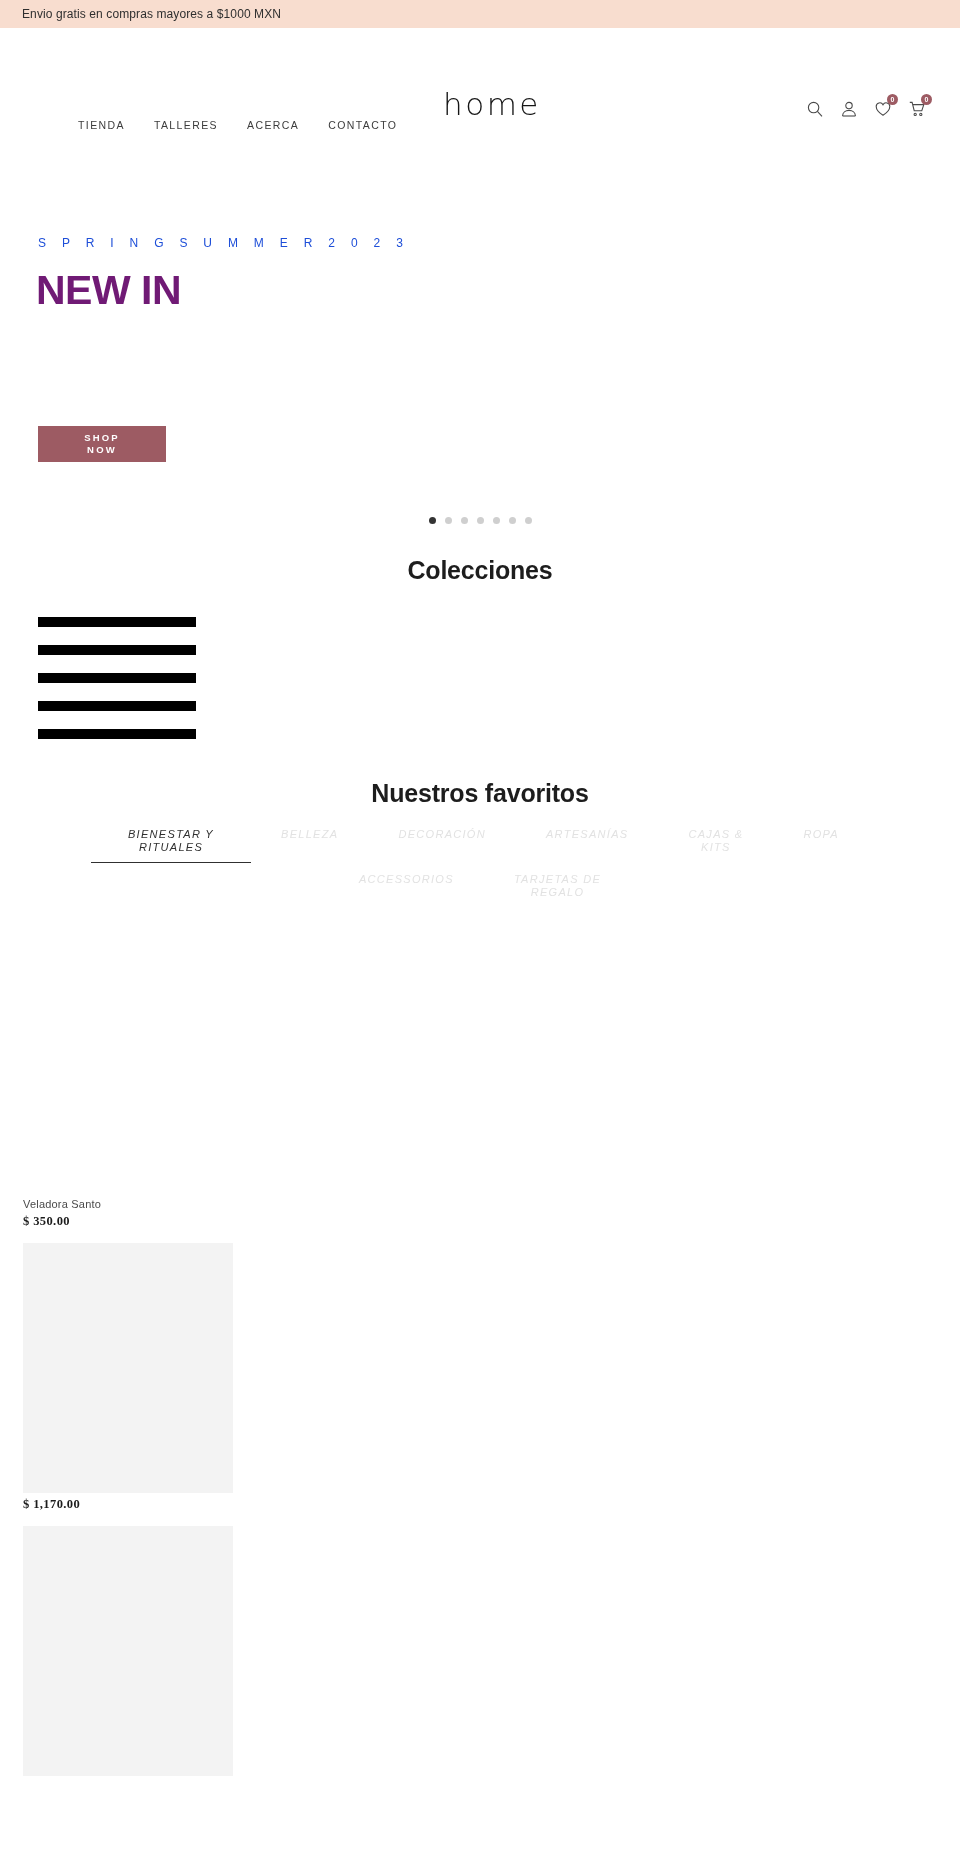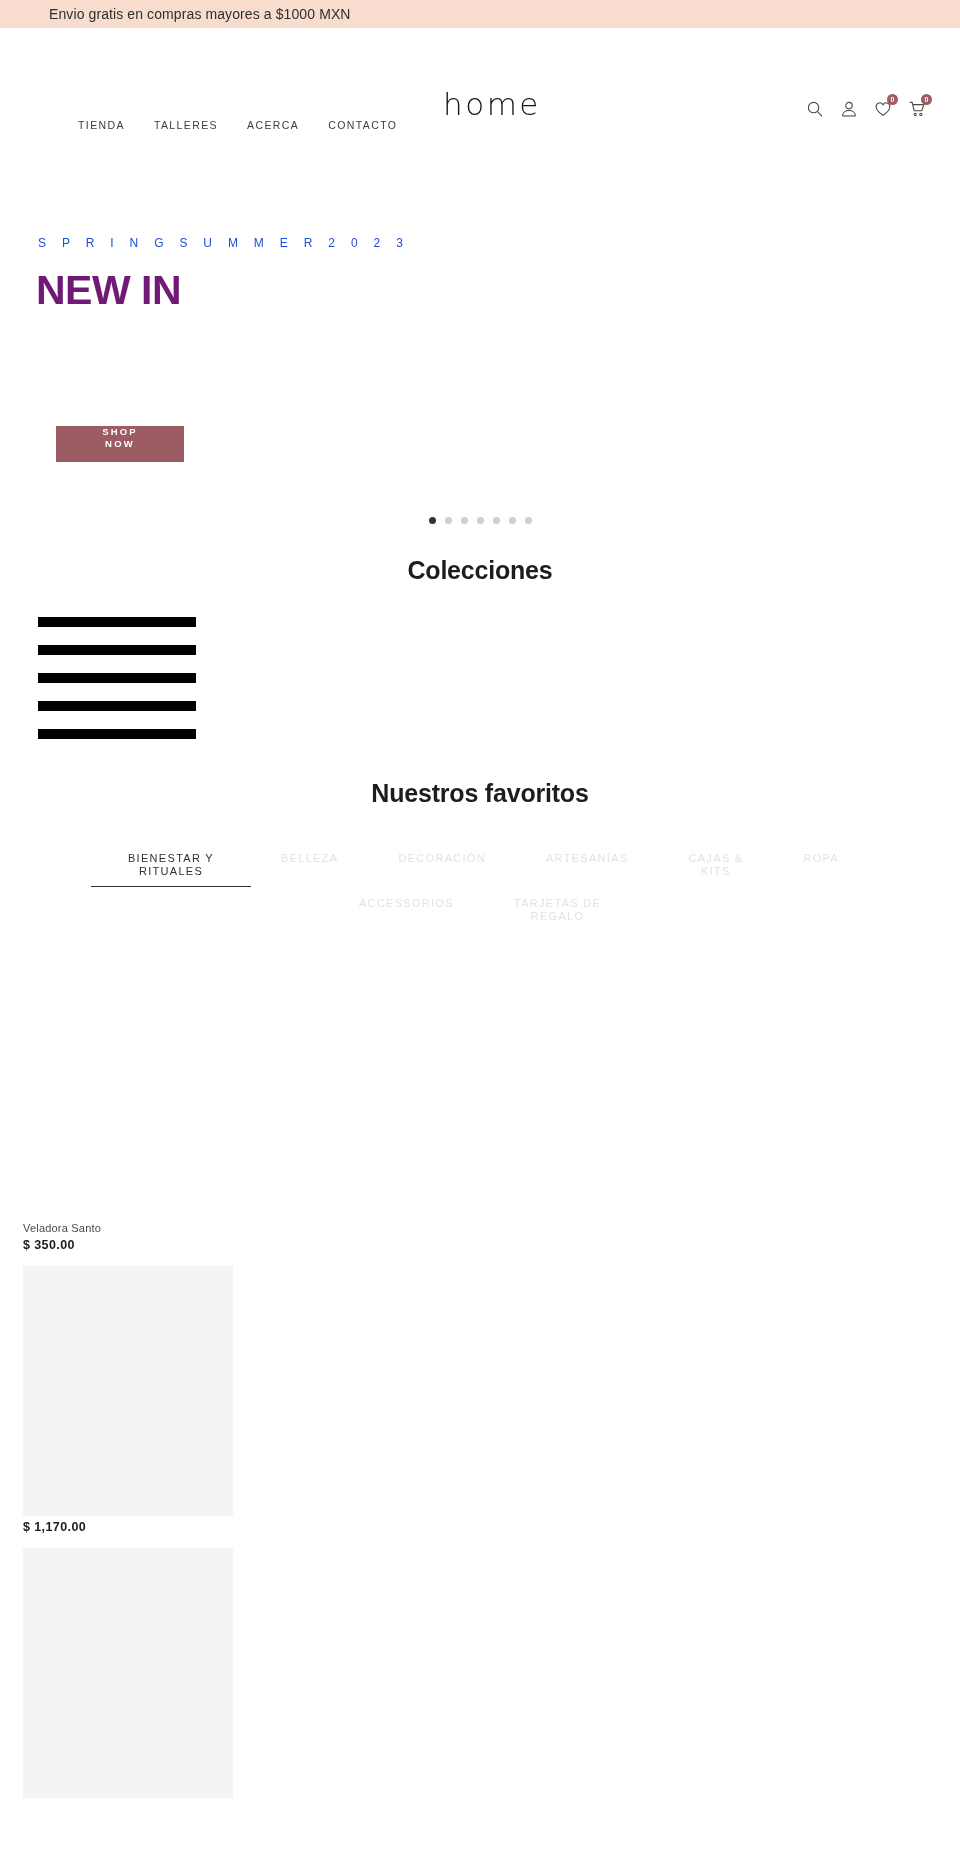--- a/index.html
+++ b/index.html
@@ -14,22 +14,22 @@
 
   
   .announce {
     width: 960px;
     height: 28px;
     background: #f8ddcf;
     display: flex;
     align-items: center;
   }
   .announce-text {
-    margin-left: 49px;
-    font-size: 14px;
+    margin-left: 22px;
+    font-size: 12px;
     color: #2f2f2f;
     letter-spacing: .1px;
   }
 
   
   .header {
     position: relative;
     width: 960px;
     height: 75px;
   }
@@ -109,37 +109,37 @@
     position: absolute;
     left: 36px;
     top: 164px;
     font-size: 41px;
     font-weight: 700;
     letter-spacing: -.5px;
     color: #701a75;
   }
   .shop-now {
     position: absolute;
-    left: 56px;
+    left: 38px;
     top: 323px;
     width: 128px;
     height: 36px;
     background: #9d5b63;
     color: #ffffff;
     border: none;
     font-family: "Liberation Sans", sans-serif;
     font-size: 9.5px;
     font-weight: 700;
     letter-spacing: 2.2px;
     line-height: 12px;
     cursor: pointer;
     display: flex;
     flex-direction: column;
     align-items: center;
-    justify-content: flex-start;
+    justify-content: center;
   }
 
   
   .dots {
     width: 960px;
     display: flex;
     justify-content: center;
     gap: 9px;
     margin-top: -6px;
   }
@@ -175,23 +175,24 @@
     cursor: pointer;
   }
 
   
   .fav-tabs {
     width: 960px;
     display: flex;
     flex-wrap: wrap;
     justify-content: center;
     align-items: flex-start;
-    margin-top: 44px;
+    margin-top: 20px;
     padding: 0 60px;
     row-gap: 10px;
+    font-style: italic;
   }
   .fav-tab {
     font-size: 11px;
     letter-spacing: 1.3px;
     color: #e2e2e2;
     text-align: center;
     line-height: 13px;
     padding: 0 30px;
     cursor: pointer;
     white-space: pre-line;
@@ -221,20 +222,21 @@
     font-size: 11px;
     color: #4a4a4a;
     letter-spacing: .2px;
   }
   .product-price {
     margin-top: 4px;
     font-size: 12.5px;
     font-weight: 700;
     color: #1c1c1c;
     letter-spacing: .4px;
+    font-family: Liberation Serif, serif;
   }
 </style>
 </head>
 <body>
 
 <div class="announce">
   <span class="announce-text">Envio gratis en compras mayores a $1000 MXN</span>
 </div>
 
 <div class="header">

